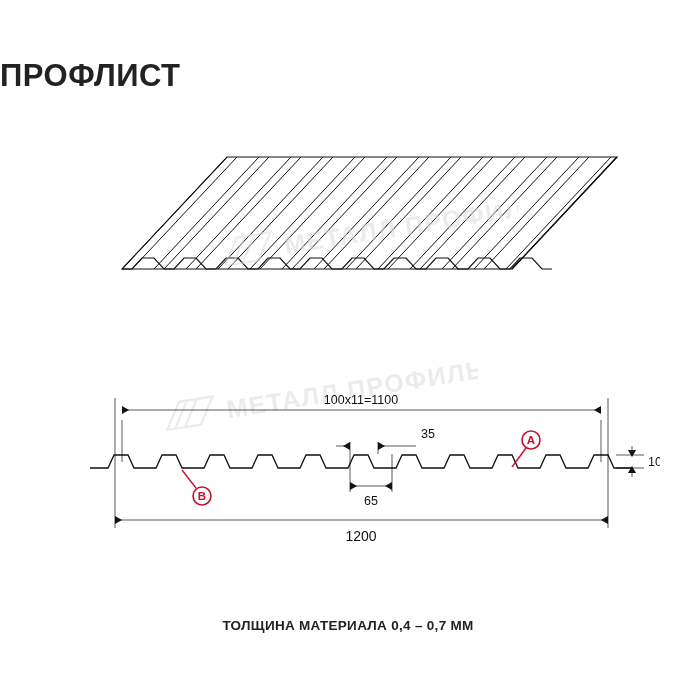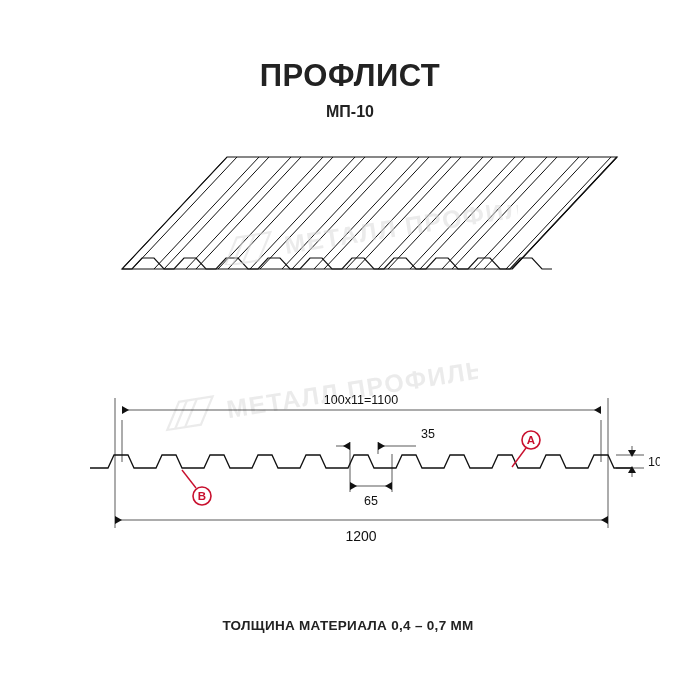--- a/index.html
+++ b/index.html
@@ -16,21 +16,21 @@
     color: #1a1a1a;
     overflow: hidden;
   }
 
   
   .title {
     position: absolute;
     top: 58px;
     left: 0;
     width: 700px;
-    text-align: center;
+    text-align: left;
     font-size: 31px;
     font-weight: bold;
     letter-spacing: 0.5px;
     color: #222222;
   }
   .subtitle {
     position: absolute;
     top: 103px;
     left: 0;
     width: 700px;
@@ -119,21 +119,20 @@
     stroke-width: 1.4;
     fill: none;
   }
 </style>
 </head>
 <body>
 
 <div class="page">
 
   <div class="title">ПРОФЛИСТ</div>
-  <div class="subtitle">МП-10</div>
 
   <div class="iso-wrap">
     <svg width="620" height="160" viewBox="0 0 620 160">
       <g class="ln" stroke-width="1.1" stroke-linejoin="miter">
 
         <path d="M 82 134 L 187 22 L 577 22 L 472 134 Z"></path>
 
         <g stroke-width="1.0">
           <path d="M 187 22 L 82 134"></path>
           <path d="M 197 22 L 92 134"></path>

